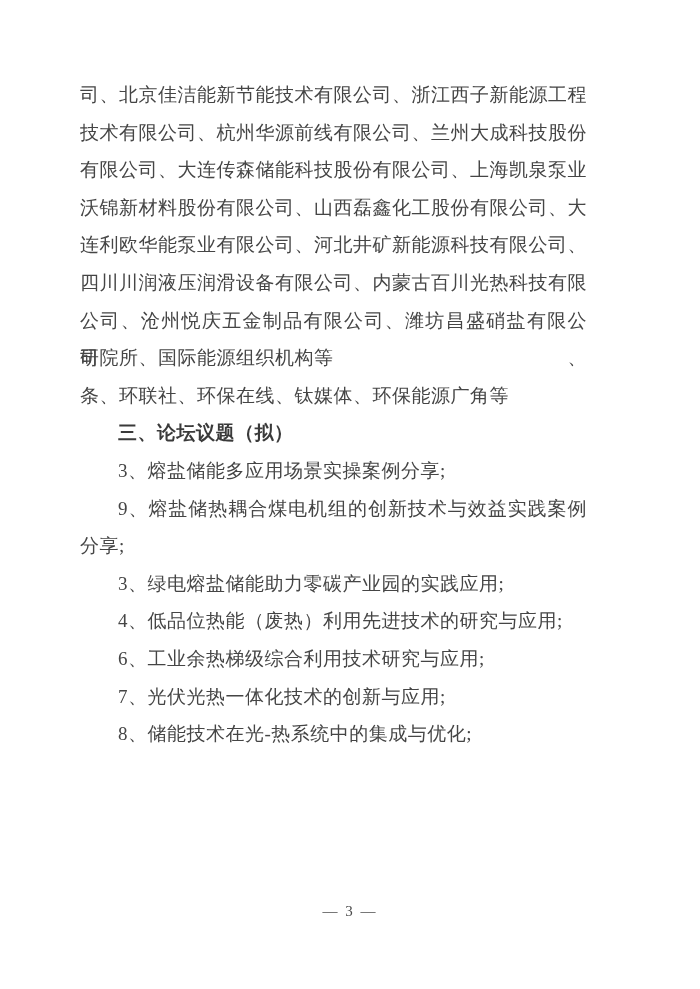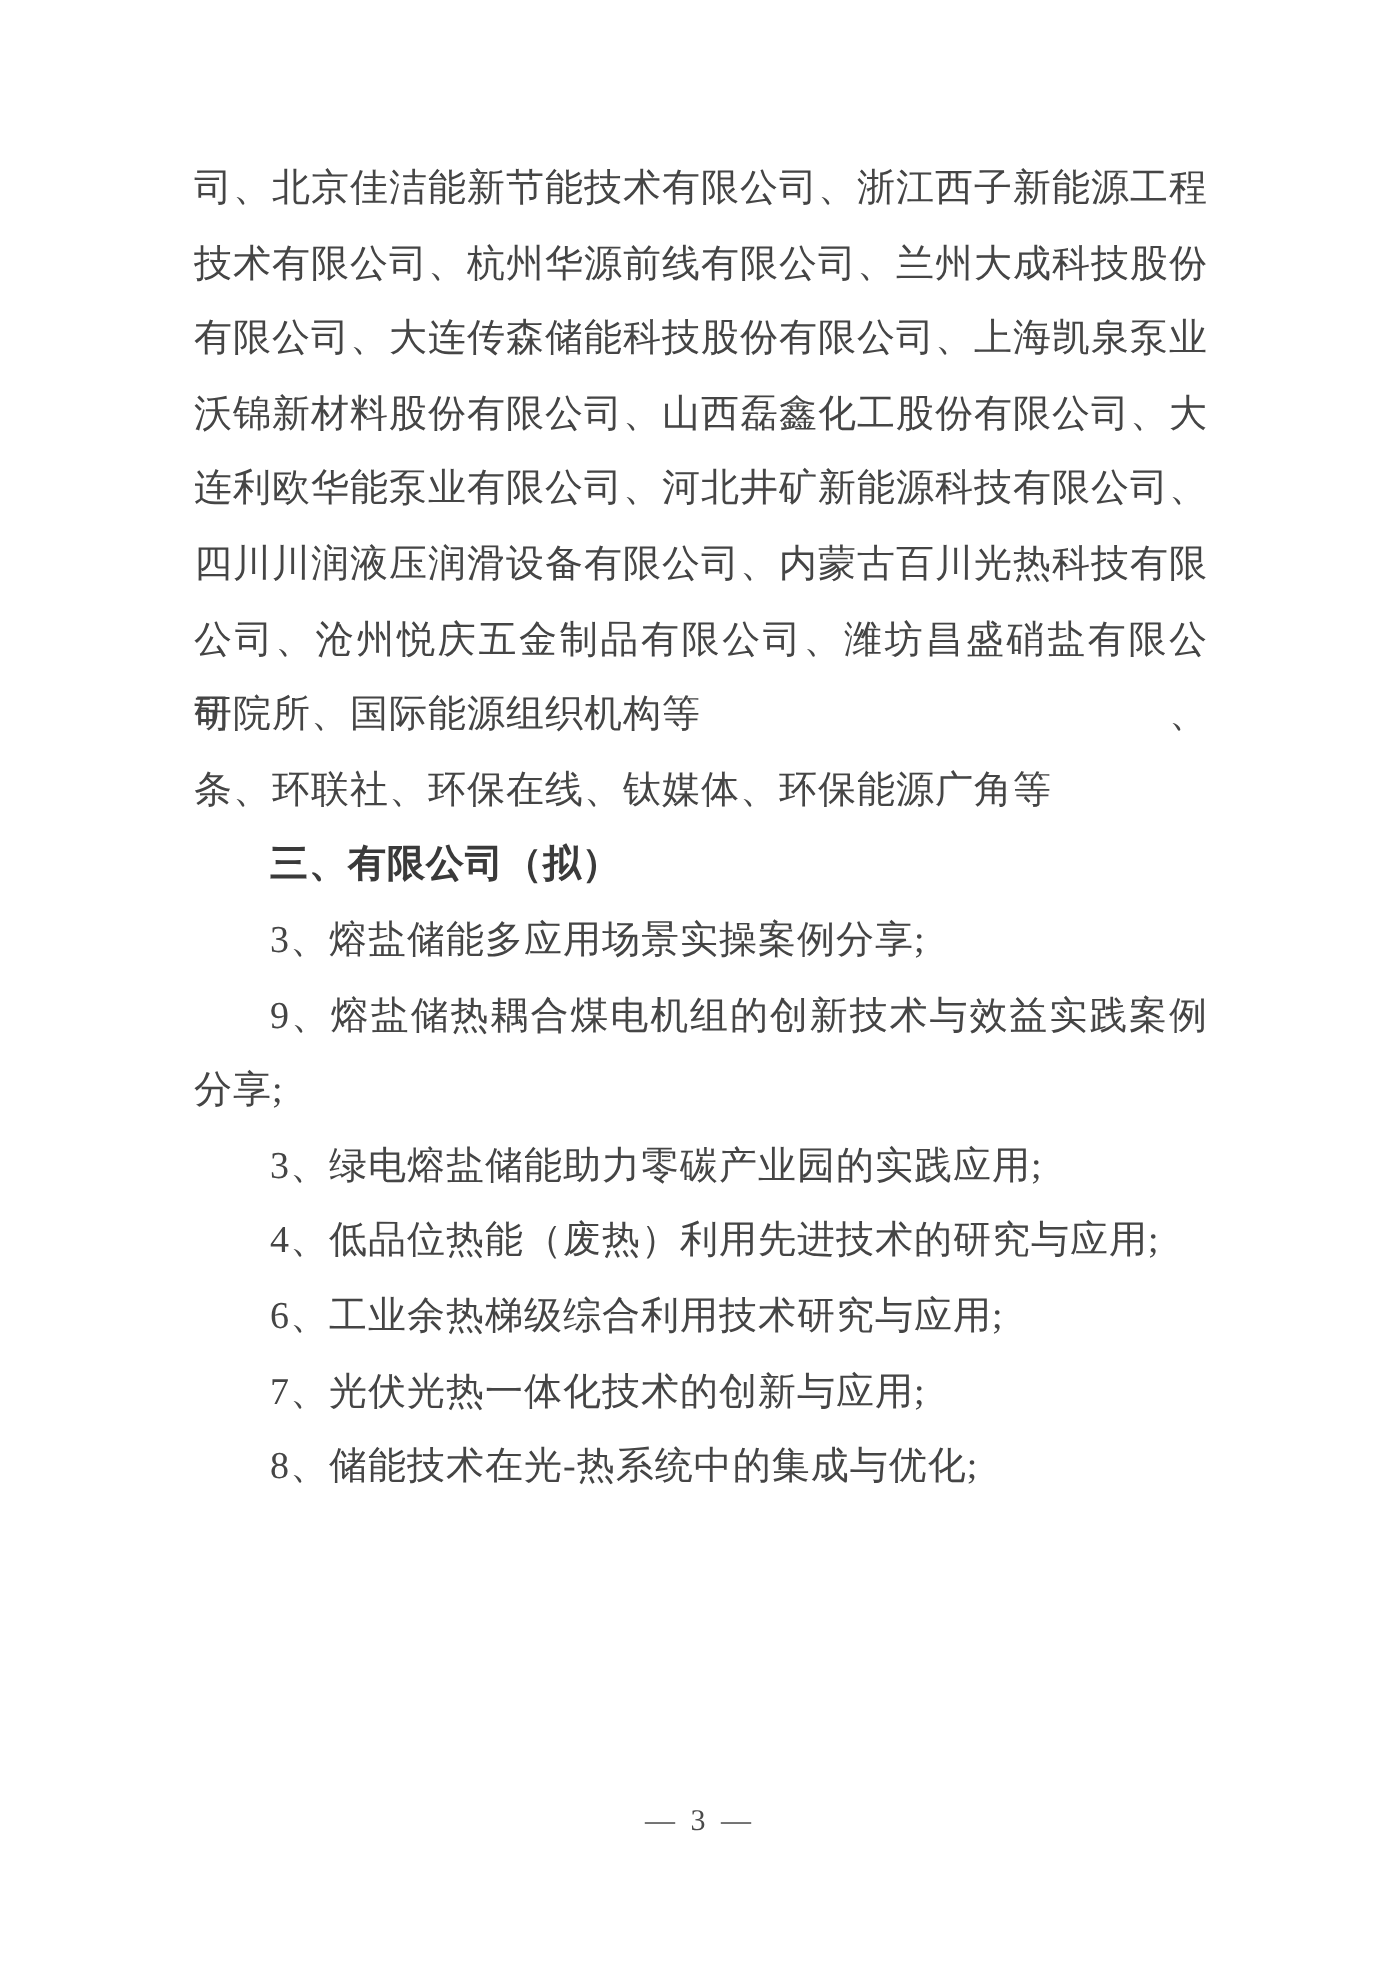--- a/index.html
+++ b/index.html
@@ -11,21 +11,21 @@
     position: relative;
     width: 700px;
     height: 989px;
     background: #ffffff;
     font-family: "Liberation Serif", "DejaVu Serif", serif;
     color: #454545;
     overflow: hidden;
   }
   .doc-body {
     position: absolute;
-    left: 97px;
+    left: 80px;
     top: 76px;
     width: 507px;
   }
   .text-line {
     font-size: 19px;
     line-height: 37.6px;
     height: 37.6px;
     letter-spacing: 0.5px;
     text-align: left;
     white-space: nowrap;
@@ -61,21 +61,21 @@
   <div class="doc-body">
       <div class="text-line justify">司、北京佳洁能新节能技术有限公司、浙江西子新能源工程</div>
       <div class="text-line justify">技术有限公司、杭州华源前线有限公司、兰州大成科技股份</div>
       <div class="text-line justify">有限公司、大连传森储能科技股份有限公司、上海凯泉泵业</div>
       <div class="text-line justify">沃锦新材料股份有限公司、山西磊鑫化工股份有限公司、大</div>
       <div class="text-line justify">连利欧华能泵业有限公司、河北井矿新能源科技有限公司、</div>
       <div class="text-line justify">四川川润液压润滑设备有限公司、内蒙古百川光热科技有限</div>
       <div class="text-line justify">公司、沧州悦庆五金制品有限公司、潍坊昌盛硝盐有限公司、</div>
       <div class="text-line">研院所、国际能源组织机构等</div>
       <div class="text-line">条、环联社、环保在线、钛媒体、环保能源广角等</div>
-      <div class="text-line indent2 bold">三、有限公司（拟）</div>
+      <div class="text-line indent2 bold">三、论坛议题（拟）</div>
       <div class="text-line indent2">3、熔盐储能多应用场景实操案例分享;</div>
       <div class="text-line justify indent2">9、熔盐储热耦合煤电机组的创新技术与效益实践案例</div>
       <div class="text-line">分享;</div>
       <div class="text-line indent2">3、绿电熔盐储能助力零碳产业园的实践应用;</div>
       <div class="text-line indent2">4、低品位热能（废热）利用先进技术的研究与应用;</div>
       <div class="text-line indent2">6、工业余热梯级综合利用技术研究与应用;</div>
       <div class="text-line indent2">7、光伏光热一体化技术的创新与应用;</div>
       <div class="text-line indent2">8、储能技术在光-热系统中的集成与优化;</div>
     </div>
   <div class="page-footer">

